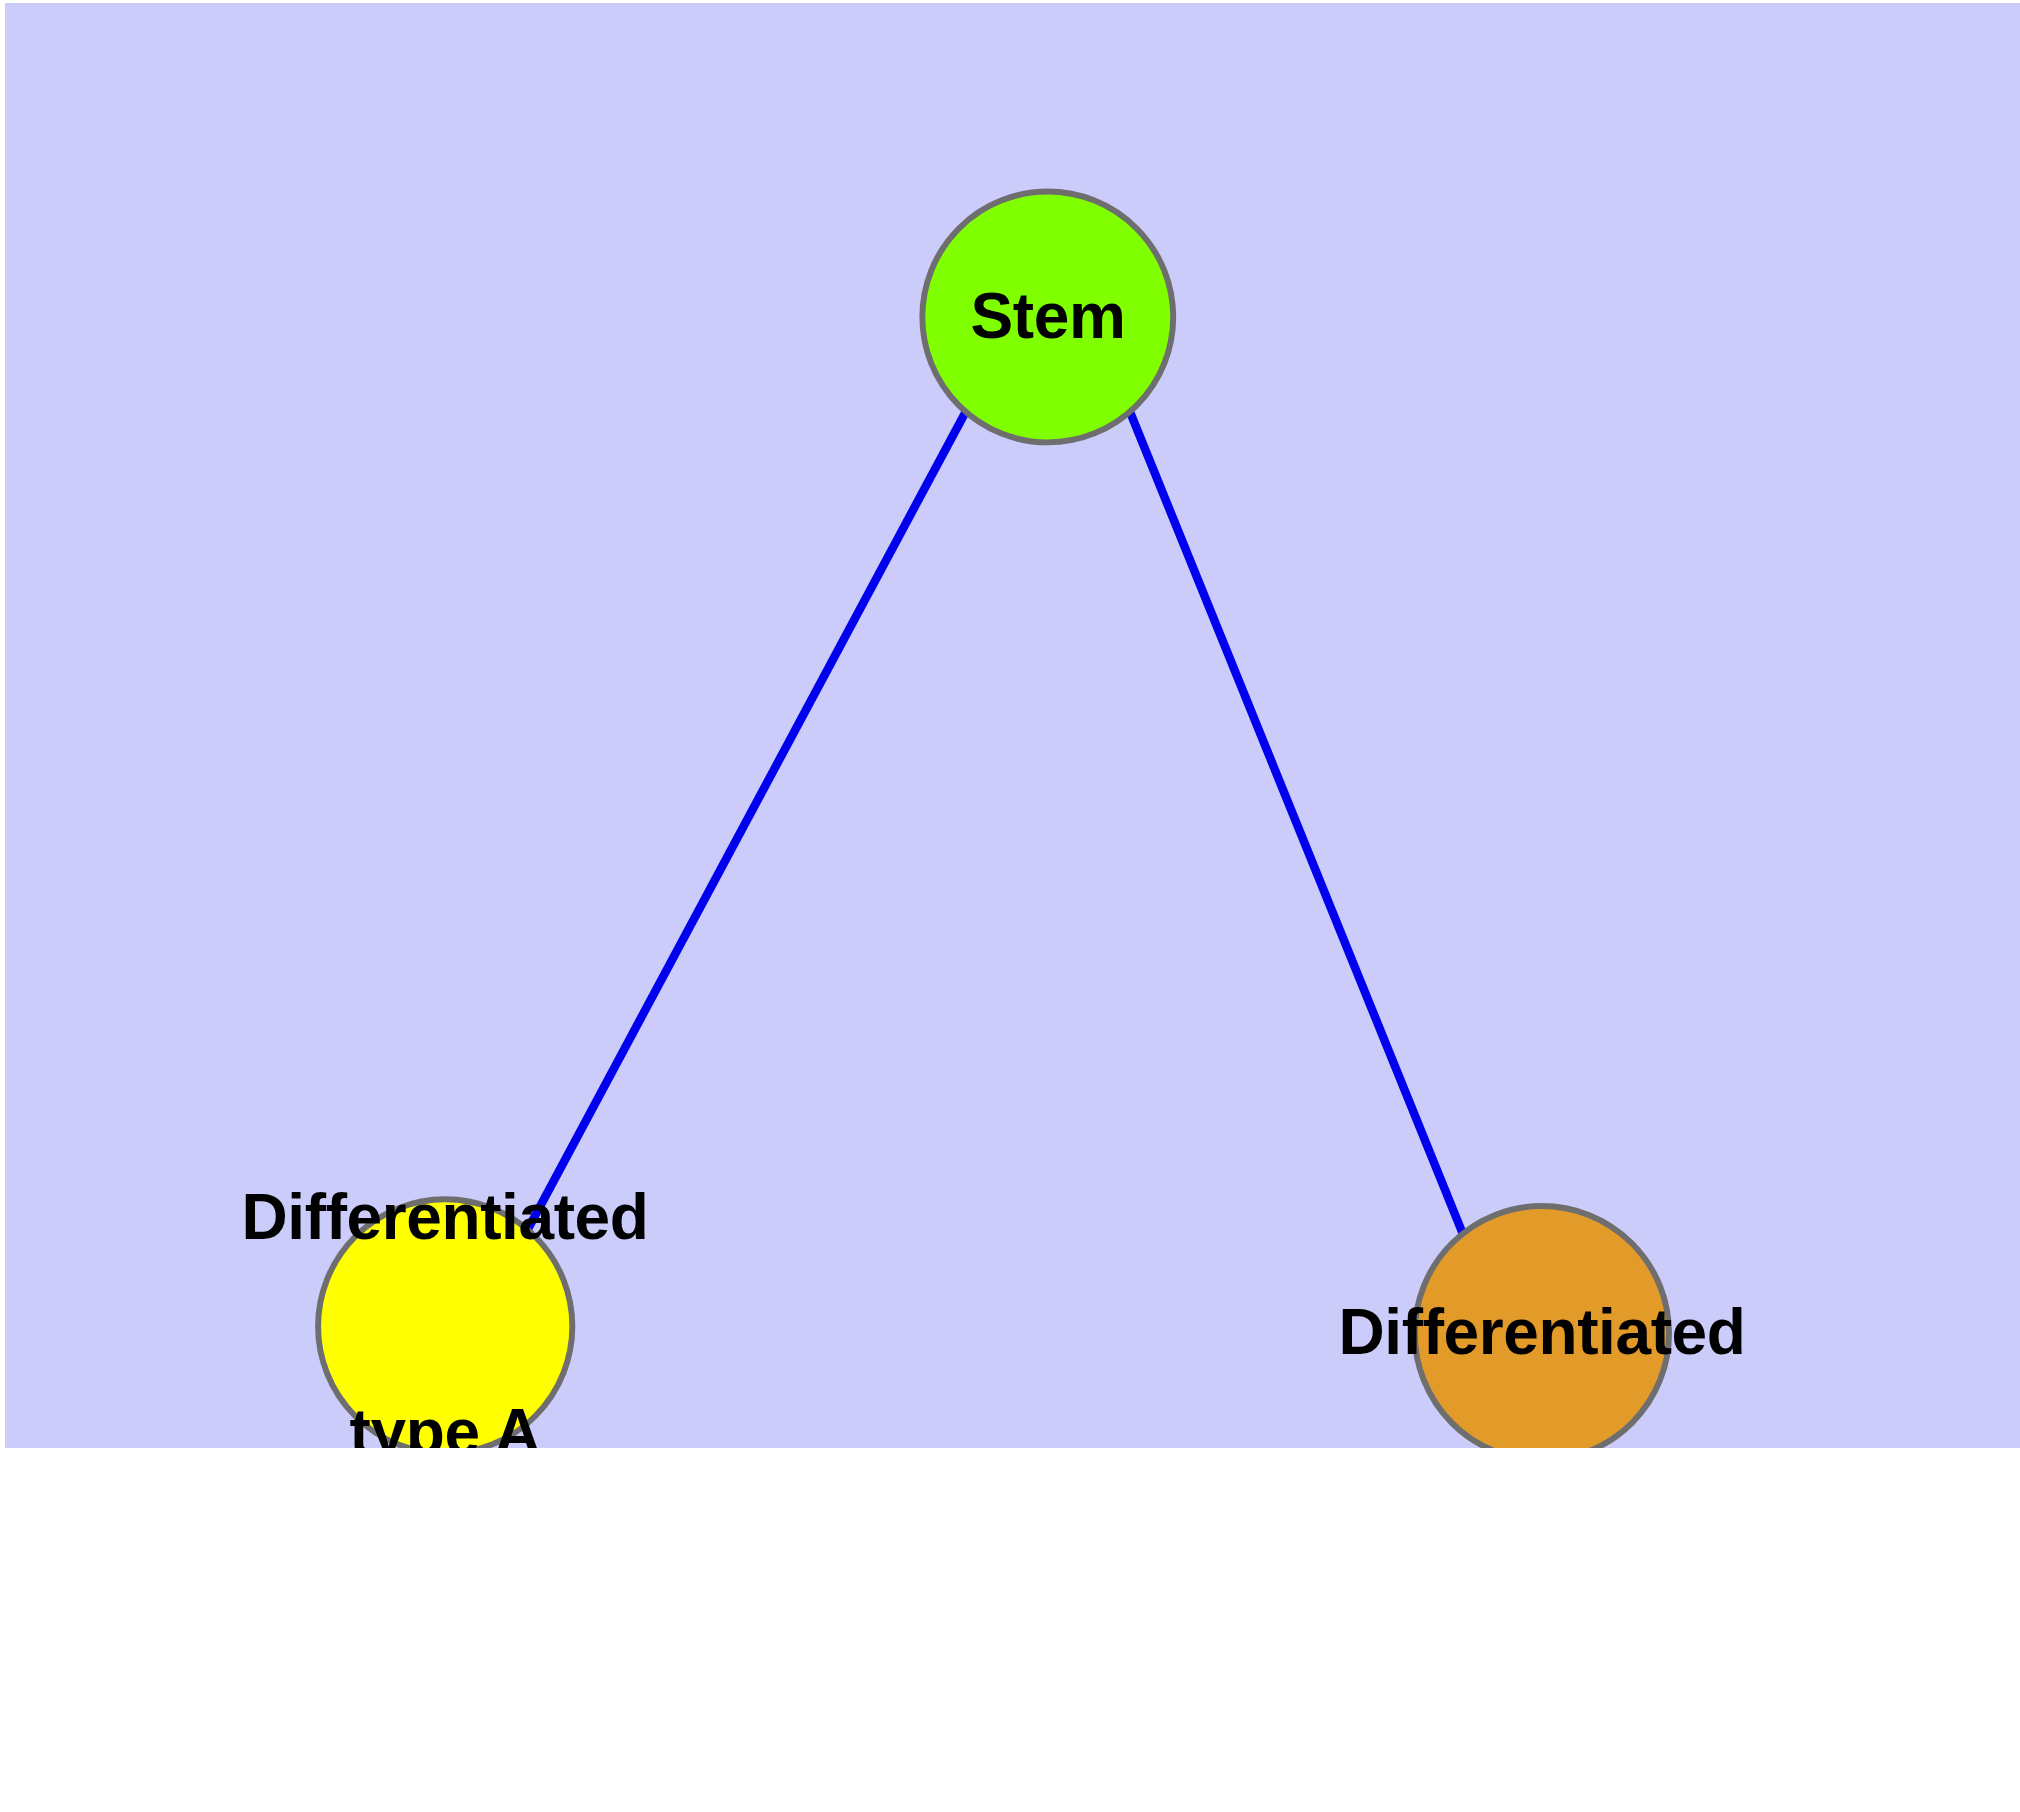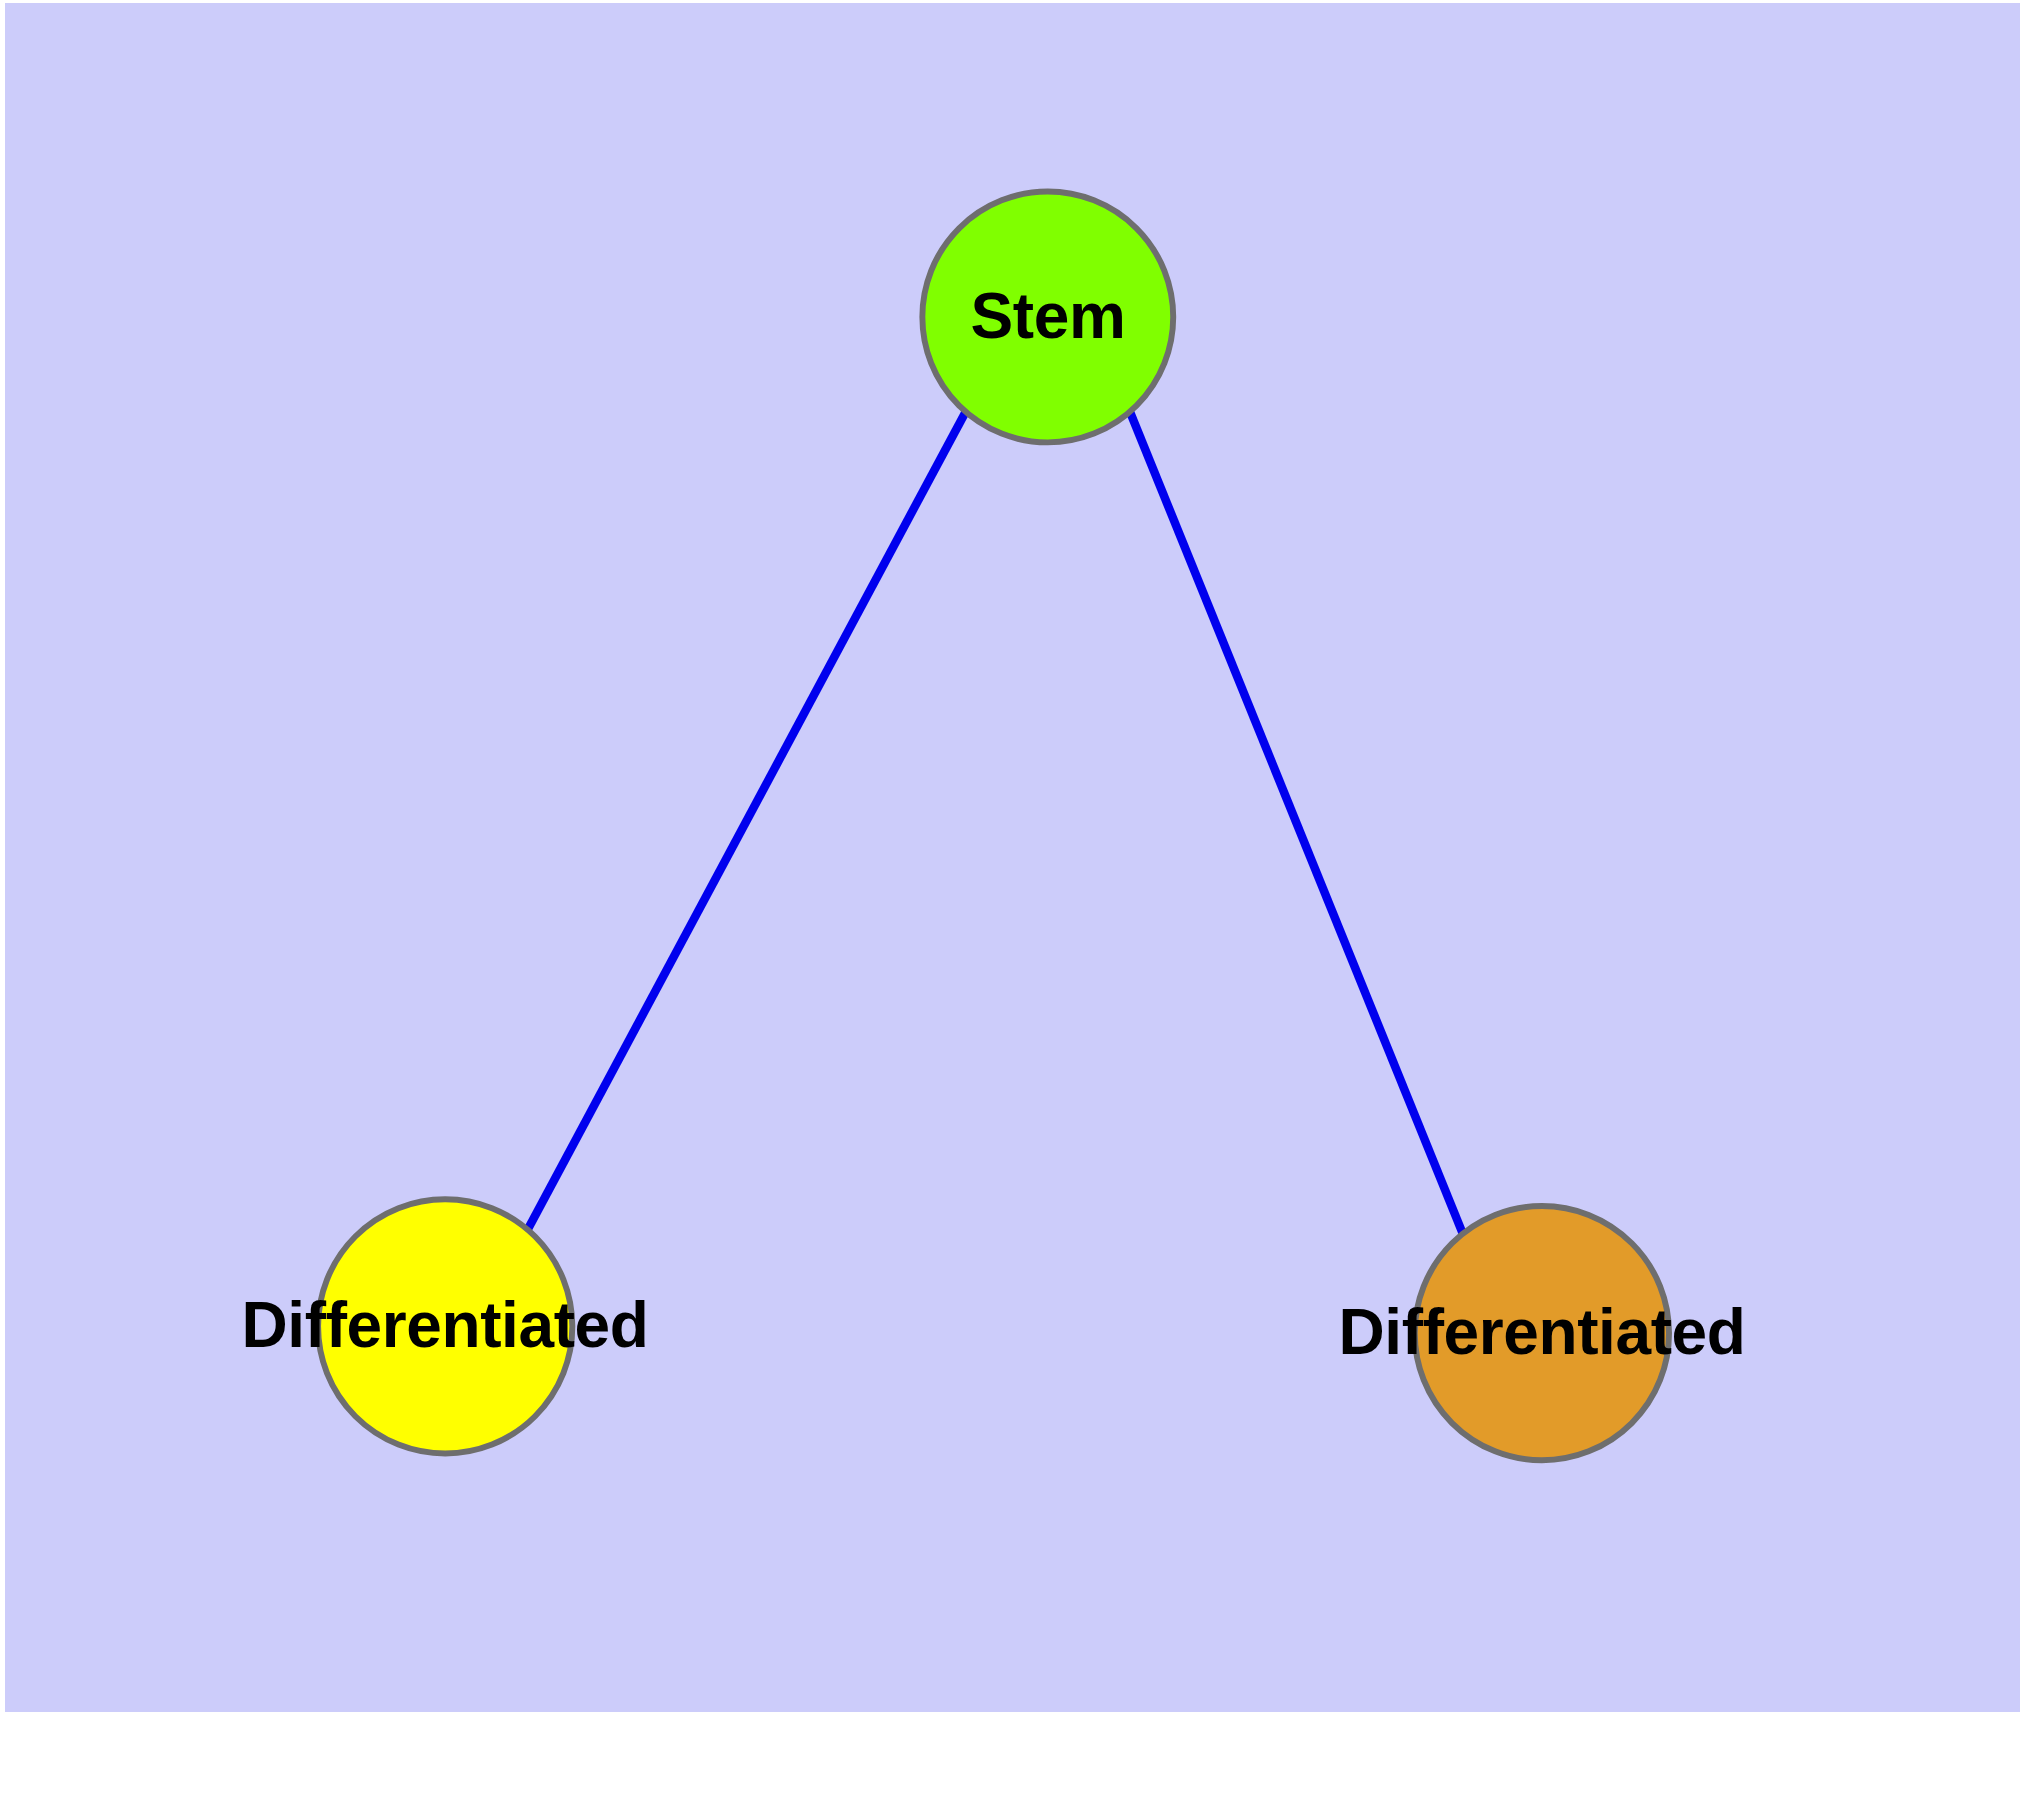--- a/index.html
+++ b/index.html
@@ -4,21 +4,21 @@
 <title>Cell lineage diagram</title>
 <style>
   html, body {
     margin: 0;
     padding: 0;
     background: #ffffff;
   }
   #canvas {
     position: relative;
     width: 2021px;
-    height: 1712px;
+    height: 1448px;
     background: #ffffff;
     overflow: hidden;
   }
   #plot-bg {
     position: absolute;
     left: 5.1px;
     top: 3.4px;
     width: 2015px;
     height: 1809px;
     background: #ccccfa;
@@ -60,20 +60,21 @@
       <circle cx="1236" cy="374" r="148" fill="#80ff00" stroke="#6e6e6e" stroke-width="7"></circle>
       <circle cx="525" cy="1565" r="150" fill="#ffff00" stroke="#6e6e6e" stroke-width="7"></circle>
       <circle cx="1819" cy="1573" r="150" fill="#e29b29" stroke="#6e6e6e" stroke-width="7"></circle>
     </g>
   </svg>
 
   <div class="node-label" style="left:1048px; top:317px;">Stem</div>
 
   <div class="node-label" style="left:445px; top:1326px;">
     <div>Differentiated</div>
+    <div>type A</div>
   </div>
 
   <div class="node-label" style="left:1542px; top:1333px;">
     <div>Differentiated</div>
   </div>
 
 </div>
 
 
 </body></html>

